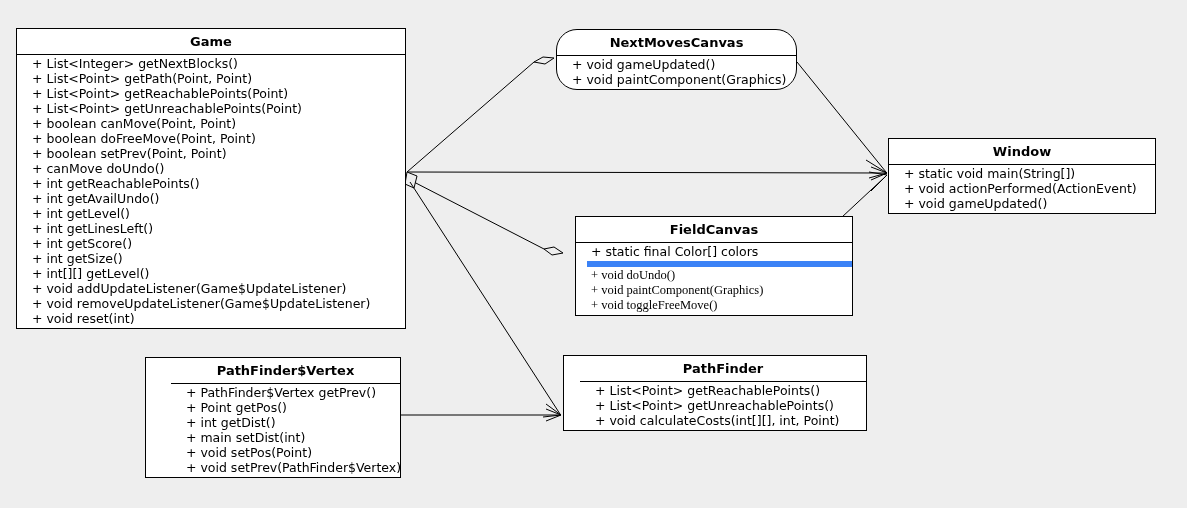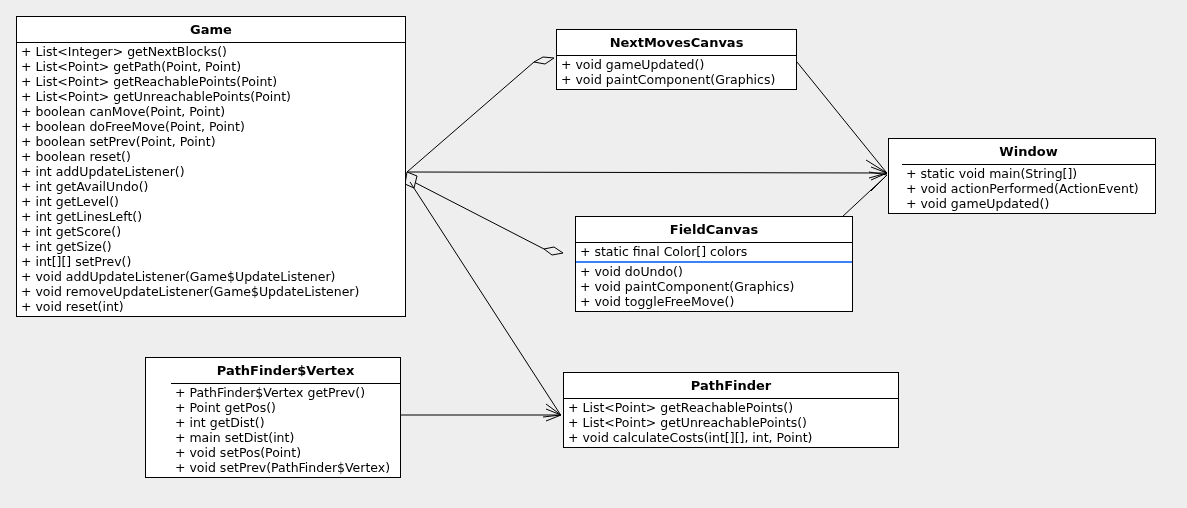--- a/index.html
+++ b/index.html
@@ -35,23 +35,25 @@
     font-size: 13px;
     font-weight: bold;
     color: #000000;
     padding: 5px 6px 5px 6px;
     border-bottom: 1px solid #000000;
     line-height: 15px;
     white-space: nowrap;
   }
   .compartment {
     padding: 1px 0 2px 0;
+    margin-left: 11px;
   }
   .compartment + .compartment {
-    border-top: 2px solid #3b82f6;
+    border-top: 6px solid #3b82f6;
+    font-family: Liberation Serif, serif;
   }
   .member {
     font-size: 12.5px;
     color: #000000;
     line-height: 15px;
     padding: 0 4px 0 4px;
     white-space: nowrap;
   }
 </style>
 </head>
@@ -94,53 +96,53 @@
       <line x1="812" y1="245" x2="886" y2="176" stroke="#000000" stroke-width="1"></line>
       <polyline points="869,172 887,175 871,191" fill="none" stroke="#000000" stroke-width="1"></polyline>
     </g>
 
     <g>
       <line x1="401" y1="415" x2="560" y2="415" stroke="#000000" stroke-width="1"></line>
       <polyline points="546,409 561,415 546,421" fill="none" stroke="#000000" stroke-width="1"></polyline>
     </g>
   </svg>
 
-  <div class="uml-class" id="cls-game" style="left:16px; top:16px; width:390px;">
+  <div class="uml-class" id="cls-game" style="left:16px; top:28px; width:390px;">
     <div class="class-name">Game</div>
     <div class="compartment">
       <div class="member">+ List&lt;Integer&gt; getNextBlocks()</div>
       <div class="member">+ List&lt;Point&gt; getPath(Point, Point)</div>
       <div class="member">+ List&lt;Point&gt; getReachablePoints(Point)</div>
       <div class="member">+ List&lt;Point&gt; getUnreachablePoints(Point)</div>
       <div class="member">+ boolean canMove(Point, Point)</div>
       <div class="member">+ boolean doFreeMove(Point, Point)</div>
       <div class="member">+ boolean setPrev(Point, Point)</div>
-      <div class="member">+ boolean reset()</div>
-      <div class="member">+ int addUpdateListener()</div>
+      <div class="member">+ canMove doUndo()</div>
+      <div class="member">+ int getReachablePoints()</div>
       <div class="member">+ int getAvailUndo()</div>
       <div class="member">+ int getLevel()</div>
       <div class="member">+ int getLinesLeft()</div>
       <div class="member">+ int getScore()</div>
       <div class="member">+ int getSize()</div>
-      <div class="member">+ int[][] setPrev()</div>
+      <div class="member">+ int[][] getLevel()</div>
       <div class="member">+ void addUpdateListener(Game$UpdateListener)</div>
       <div class="member">+ void removeUpdateListener(Game$UpdateListener)</div>
       <div class="member">+ void reset(int)</div>
     </div>
   </div>
 
-  <div class="uml-class" id="cls-next-moves-canvas" style="left:556px; top:29px; width:241px;">
+  <div class="uml-class" id="cls-next-moves-canvas" style="left:556px; top:29px; width:241px;border-radius:21px;">
     <div class="class-name">NextMovesCanvas</div>
     <div class="compartment">
       <div class="member">+ void gameUpdated()</div>
       <div class="member">+ void paintComponent(Graphics)</div>
     </div>
   </div>
 
-  <div class="uml-class" id="cls-window" style="left:888px; top:138px; width:268px;padding-left:13px;">
+  <div class="uml-class" id="cls-window" style="left:888px; top:138px; width:268px;">
     <div class="class-name">Window</div>
     <div class="compartment">
       <div class="member">+ static void main(String[])</div>
       <div class="member">+ void actionPerformed(ActionEvent)</div>
       <div class="member">+ void gameUpdated()</div>
     </div>
   </div>
 
   <div class="uml-class" id="cls-field-canvas" style="left:575px; top:216px; width:278px;">
     <div class="class-name">FieldCanvas</div>
@@ -159,21 +161,21 @@
     <div class="compartment">
       <div class="member">+ PathFinder$Vertex getPrev()</div>
       <div class="member">+ Point getPos()</div>
       <div class="member">+ int getDist()</div>
       <div class="member">+ main setDist(int)</div>
       <div class="member">+ void setPos(Point)</div>
       <div class="member">+ void setPrev(PathFinder$Vertex)</div>
     </div>
   </div>
 
-  <div class="uml-class" id="cls-path-finder" style="left:563px; top:372px; width:336px;">
+  <div class="uml-class" id="cls-path-finder" style="left:563px; top:355px; width:304px;padding-left:16px;">
     <div class="class-name">PathFinder</div>
     <div class="compartment">
       <div class="member">+ List&lt;Point&gt; getReachablePoints()</div>
       <div class="member">+ List&lt;Point&gt; getUnreachablePoints()</div>
       <div class="member">+ void calculateCosts(int[][], int, Point)</div>
     </div>
   </div>
 
 </div>
 

